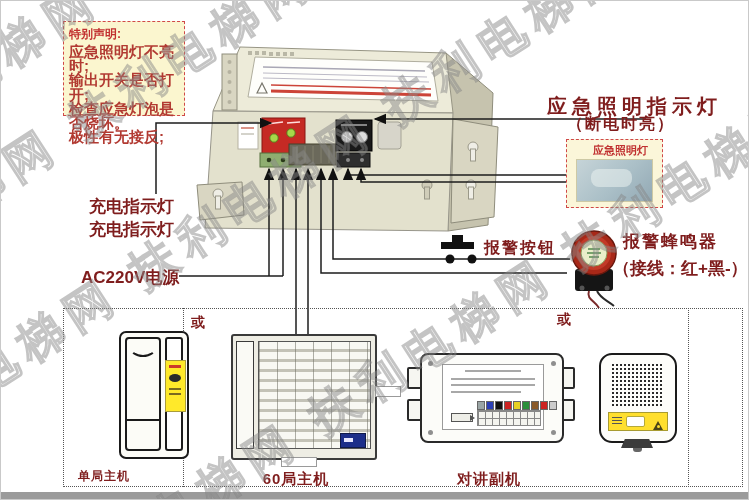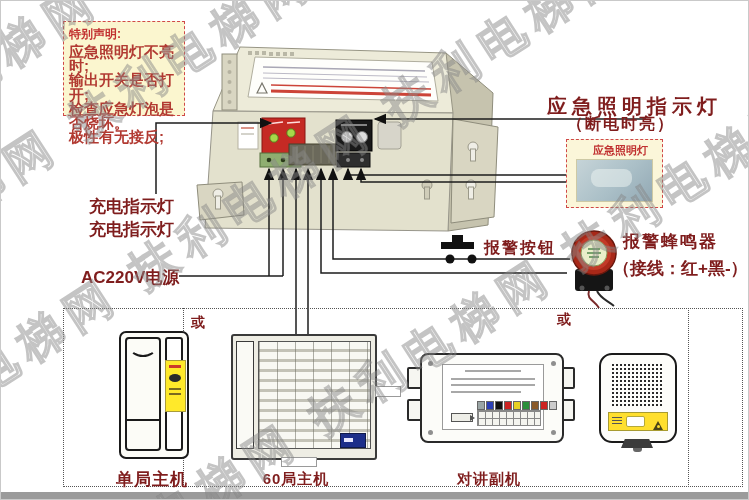--- a/index.html
+++ b/index.html
@@ -286,21 +286,21 @@
       <div class="g"></div>
         <div class="w"></div>
       <div class="bell">
           <i></i>
         </div>
     </div>
     <div class="foot"></div>
     <div class="knob"></div>
   </div>
 
-  <div class="lbl" style="left:77px;top:467px;width:110px;text-align:right;font-size:17px;letter-spacing:1px;">单局主机</div>
+  <div class="lbl" style="left:77px;top:467px;width:110px;text-align:left;font-size:12px;letter-spacing:1px;">单局主机</div>
   <div class="lbl" style="left:240px;top:469px;width:110px;text-align:center;font-size:15px;letter-spacing:1px;">60局主机</div>
   <div class="lbl" style="left:433px;top:469px;width:110px;text-align:center;font-size:15px;letter-spacing:1px;">对讲副机</div>
 
   <div id="botbar" class="abs"></div>
 
   <div class="wm" style="left:-140px;top:115px;">扶利电梯网  扶利电梯网  扶利电梯网  扶利电梯网  扶利电梯网  扶利电梯网  扶利电梯网  扶利电梯网</div>
   <div class="wm" style="left:-180px;top:260px;">扶利电梯网  扶利电梯网  扶利电梯网  扶利电梯网  扶利电梯网  扶利电梯网  扶利电梯网  扶利电梯网</div>
   <div class="wm" style="left:-120px;top:410px;">扶利电梯网  扶利电梯网  扶利电梯网  扶利电梯网  扶利电梯网  扶利电梯网  扶利电梯网  扶利电梯网</div>
   <div class="wm" style="left:60px;top:555px;">扶利电梯网  扶利电梯网  扶利电梯网  扶利电梯网  扶利电梯网  扶利电梯网  扶利电梯网  扶利电梯网</div>
 

